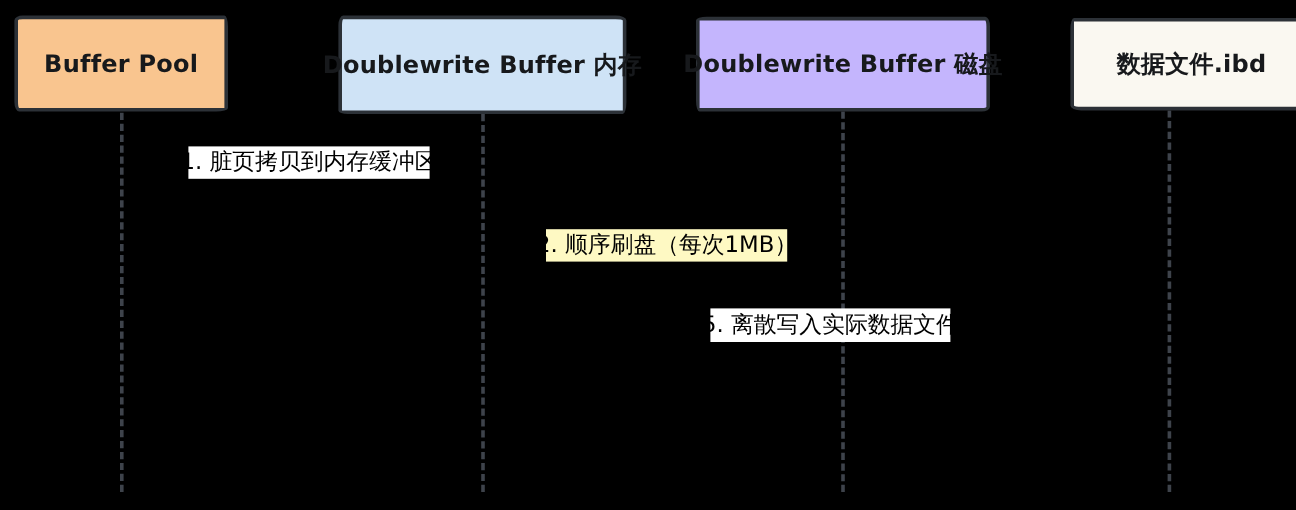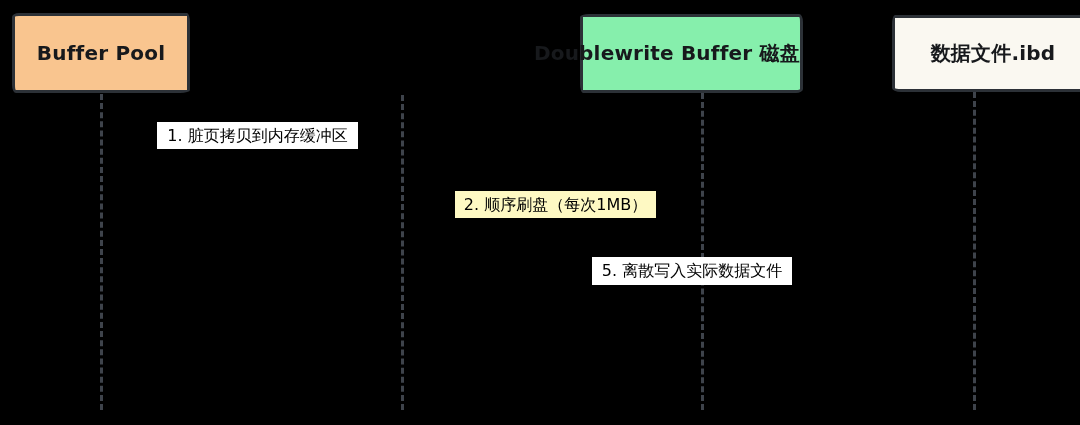--- a/index.html
+++ b/index.html
@@ -43,39 +43,42 @@
     position: absolute;
     width: 0;
     border-left: 3px dashed #3e434b;
     z-index: 1;
   }
   .message {
     position: absolute;
     display: flex;
     align-items: center;
     justify-content: center;
-    font-size: 16px;
+    font-size: 19px;
     font-weight: 500;
     line-height: 1.2;
     white-space: nowrap;
     z-index: 4;
     padding: 0 2px;
   }
 </style>
 </head>
 <body>
 
 <div class="stage" style="background-color: rgb(0, 0, 0);">
 
   <div class="actor wobble-a" style="left: 12px; top: 13px; width: 178px; height: 80px; background-color: rgb(249, 197, 143); border-color: rgb(44, 49, 55);">
     <span class="actor-label" style="color: rgb(23, 25, 28);">Buffer Pool</span>
   </div>
 
+  <div class="actor wobble-b" style="left: 282px; top: 13px; width: 240px; height: 82px; background-color: rgb(207, 227, 246); border-color: rgb(44, 49, 55);">
+    <span class="actor-label" style="color: rgb(23, 25, 28);">Doublewrite Buffer 内存</span>
+  </div>
 
-  <div class="actor wobble-c" style="left: 580px; top: 14px; width: 223px; height: 79px; background-color: #86efac; border-color: rgb(44, 49, 55); justify-content: flex-end;">
+  <div class="actor wobble-c" style="left: 580px; top: 14px; width: 245px; height: 79px; background-color: #c4b5fd; border-color: rgb(44, 49, 55);">
     <span class="actor-label" style="color: rgb(23, 25, 28);">Doublewrite Buffer 磁盘</span>
   </div>
 
   <div class="actor wobble-d" style="left: 892px; top: 15px; width: 202px; height: 77px; background-color: rgb(250, 248, 241); border-color: rgb(44, 49, 55);">
     <span class="actor-label" style="color: rgb(23, 25, 28);">数据文件.ibd</span>
   </div>
 
   <div class="lifeline" style="left: 100px; top: 94px; height: 316px; border-left-color: rgb(62, 67, 75);"></div>
   <div class="lifeline" style="left: 401px; top: 95px; height: 315px; border-left-color: rgb(62, 67, 75);"></div>
   <div class="lifeline" style="left: 701px; top: 93px; height: 317px; border-left-color: rgb(62, 67, 75);"></div>

